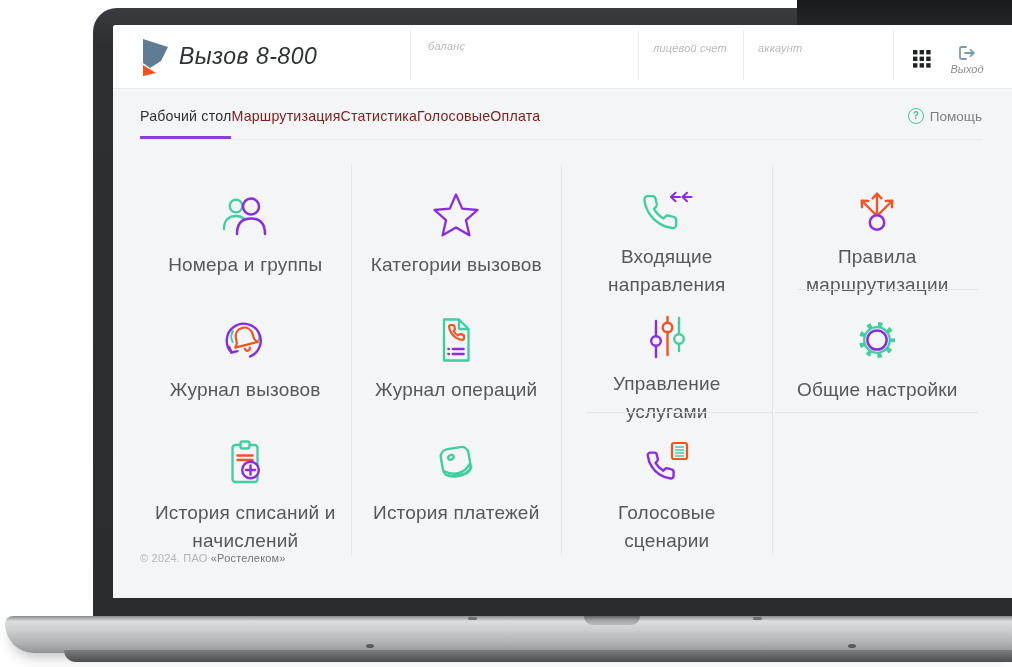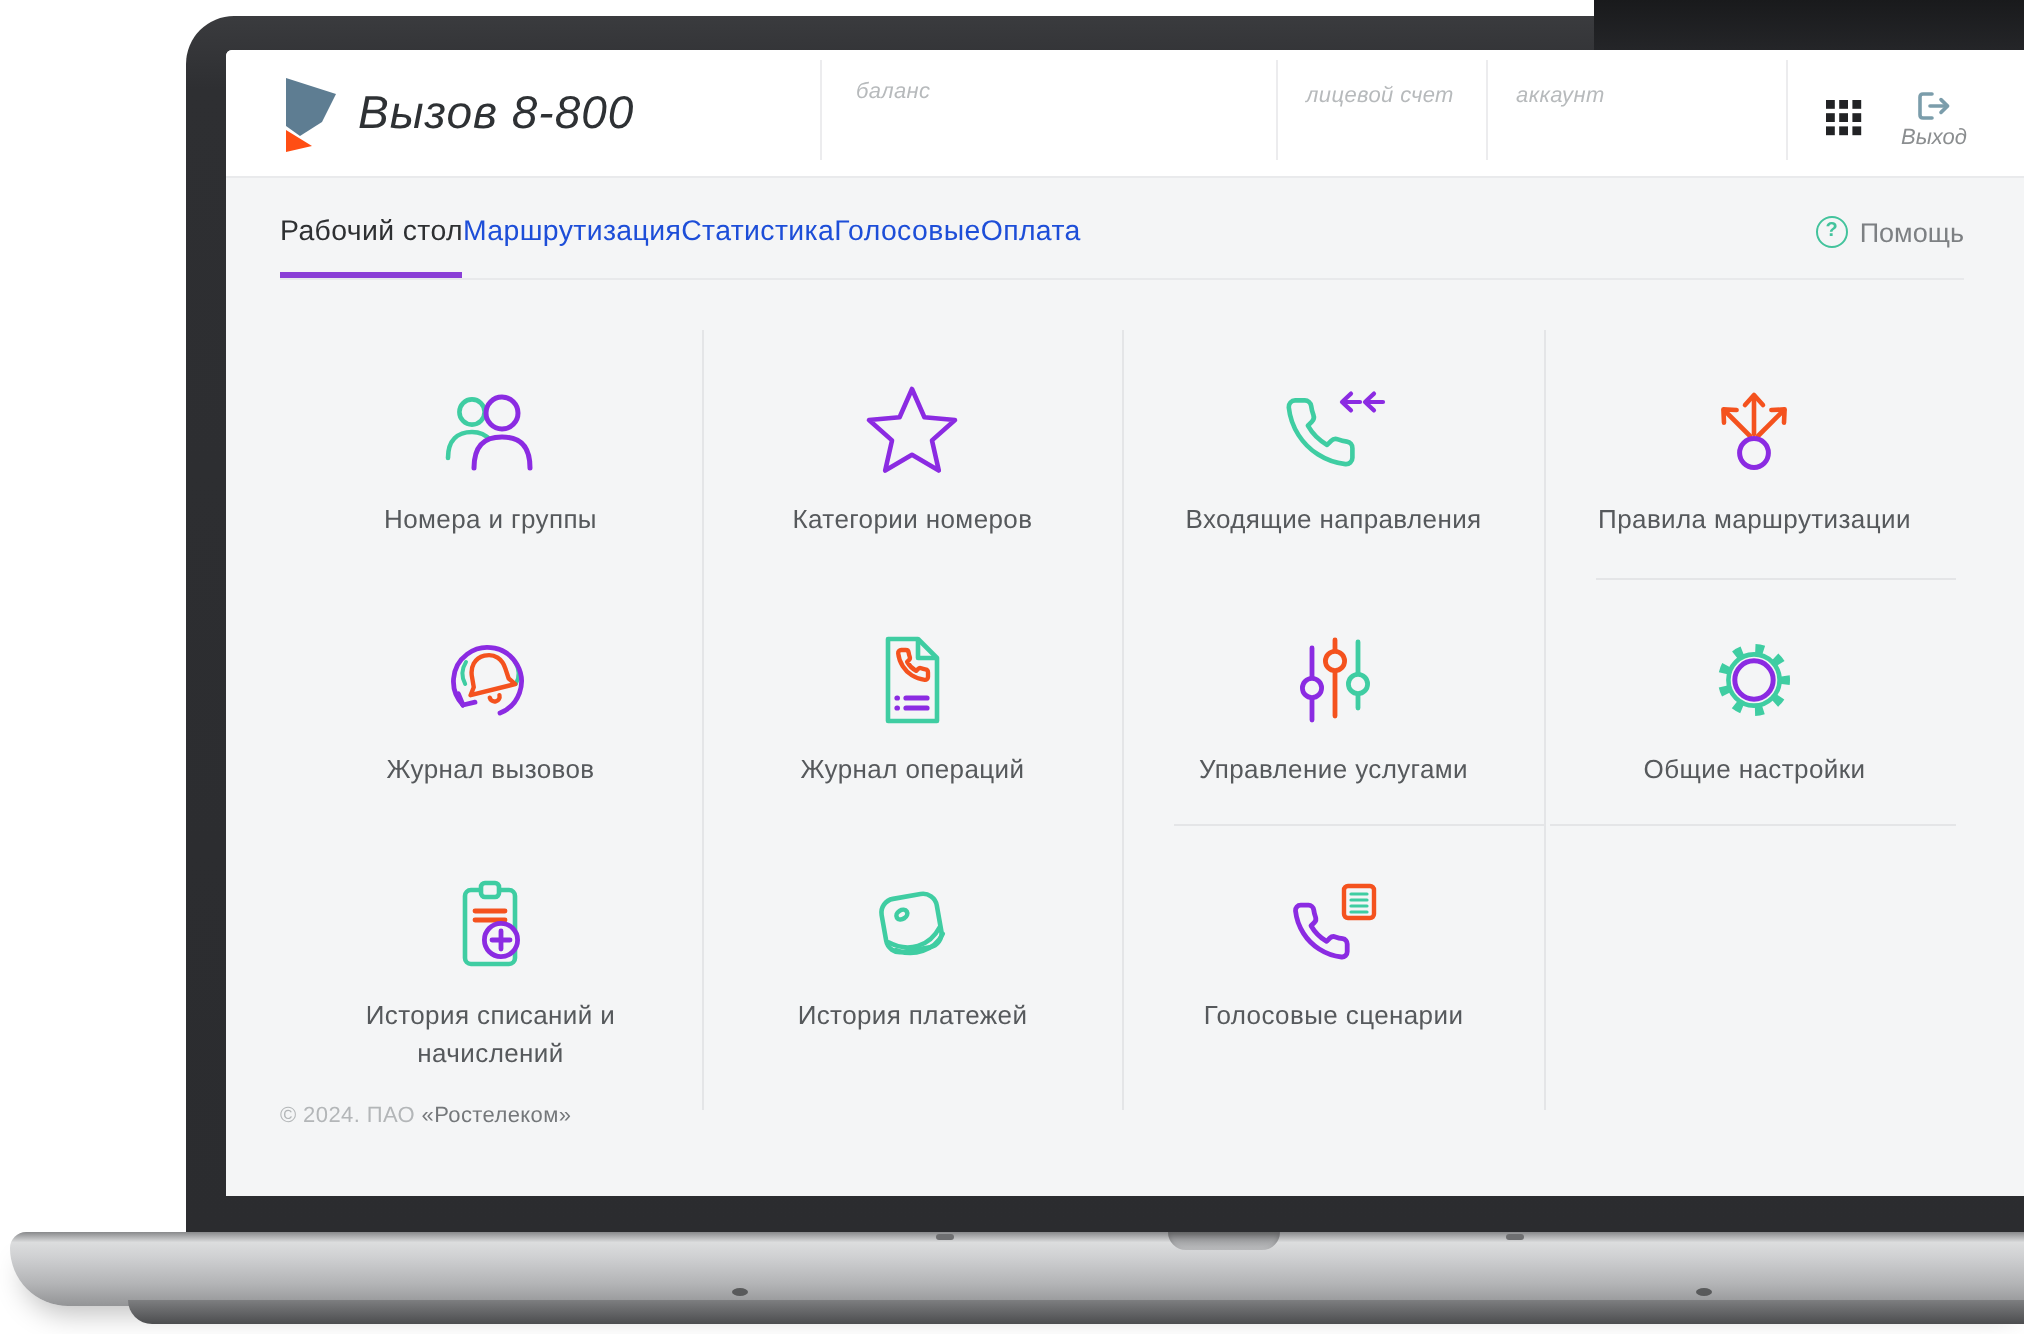--- a/index.html
+++ b/index.html
@@ -63,21 +63,21 @@
   .apps-btn{position:absolute;left:800px;top:25px;width:18px;height:18px;cursor:pointer;}
   .logout-btn{position:absolute;left:828px;top:20px;width:52px;text-align:center;cursor:pointer;}
   .logout-btn .lbl{display:block;font-size:11px;color:#8b8e90;margin-top:2px;}
 
   
   .tabs-row{
     position:absolute;left:27px;right:30px;top:76px;height:38px;
     display:flex;border-bottom:1px solid #e8e9eb;
   }
   .tab{
-    font-size:14.2px;color:#1d4ed8;height:38px;box-sizing:border-box;
+    font-size:14.2px;color:#7f1d1d;height:38px;box-sizing:border-box;
     padding-top:7px;cursor:pointer;white-space:nowrap;letter-spacing:.2px;
   }
   .tab.active{color:#2e3032;border-bottom:3px solid #8a3fd6;}
   .help-link{
     margin-left:auto;display:flex;align-items:center;height:24px;margin-top:3px;
     cursor:pointer;color:#7d8083;font-size:13.5px;
   }
   .help-q{
     width:14px;height:14px;border:1.5px solid #43c39c;border-radius:50%;
     color:#43c39c;font-size:10px;line-height:14px;text-align:center;margin-right:6px;
@@ -90,21 +90,21 @@
     display:grid;grid-template-columns:repeat(4,1fr);grid-template-rows:125px 123px 142px;
   }
   .cell{
     position:relative;display:flex;flex-direction:column;align-items:center;
     padding-top:23px;box-sizing:border-box;
   }
   .cell.bl{border-left:1px solid #e4e5e7;}
   .cell.tile{cursor:pointer;}
   .ticon{height:54px;display:flex;align-items:center;justify-content:center;}
   .tlabel{
-    margin-top:9px;font-size:13px;color:#56595c;text-align:center;
+    margin-top:9px;font-size:19px;color:#56595c;text-align:center;
     max-width:184px;line-height:1.45;letter-spacing:.2px;
   }
   .r2c4::before{content:"";position:absolute;top:-1px;left:25px;right:4px;border-top:1px solid #e4e5e7;}
   .r3c3::before{content:"";position:absolute;top:-1px;left:25px;right:0;border-top:1px solid #e4e5e7;}
   .r3c4::before{content:"";position:absolute;top:-1px;left:2px;right:4px;border-top:1px solid #e4e5e7;}
 
   .footer{position:absolute;left:27px;top:527px;font-size:11px;color:#b3b6b8;letter-spacing:.2px;}
   .footer .co{color:#74777a;}
   svg{display:block;}
 </style>
@@ -194,21 +194,21 @@
       </div>
       <div class="tlabel">Номера и группы</div>
     </div>
 
     <div class="cell tile bl">
       <div class="ticon">
         <svg width="48" height="46" viewBox="0 0 48 46">
           <path d="M24 2.5 L30.2 16.6 L45.5 18 L34 28.2 L37.4 43.3 L24 35.4 L10.6 43.3 L14 28.2 L2.5 18 L17.8 16.6 Z" fill="none" stroke="#8B2BE2" stroke-width="2.3" stroke-linejoin="round"></path>
         </svg>
       </div>
-      <div class="tlabel">Категории номеров</div>
+      <div class="tlabel">Категории вызовов</div>
     </div>
 
     <div class="cell tile bl">
       <div class="ticon">
         <svg width="54" height="46" viewBox="0 0 54 46">
           <g transform="translate(1,5) scale(1.6)" fill="none" stroke="#3FCDA2" stroke-width="1.45" stroke-linecap="round" stroke-linejoin="round">
             <path d="M22 16.92v3a2 2 0 0 1-2.18 2 19.79 19.79 0 0 1-8.63-3.07 19.5 19.5 0 0 1-6-6 19.79 19.79 0 0 1-3.07-8.67A2 2 0 0 1 4.11 2h3a2 2 0 0 1 2 1.72 12.84 12.84 0 0 0 .7 2.81 2 2 0 0 1-.45 2.11L8.09 9.91a16 16 0 0 0 6 6l1.27-1.27a2 2 0 0 1 2.11-.45 12.84 12.84 0 0 0 2.81.7A2 2 0 0 1 22 16.92z"></path>
           </g>
           <g fill="none" stroke="#8B2BE2" stroke-width="2.1" stroke-linecap="round" stroke-linejoin="round">
             <path d="M40 9 H31.5"></path>

